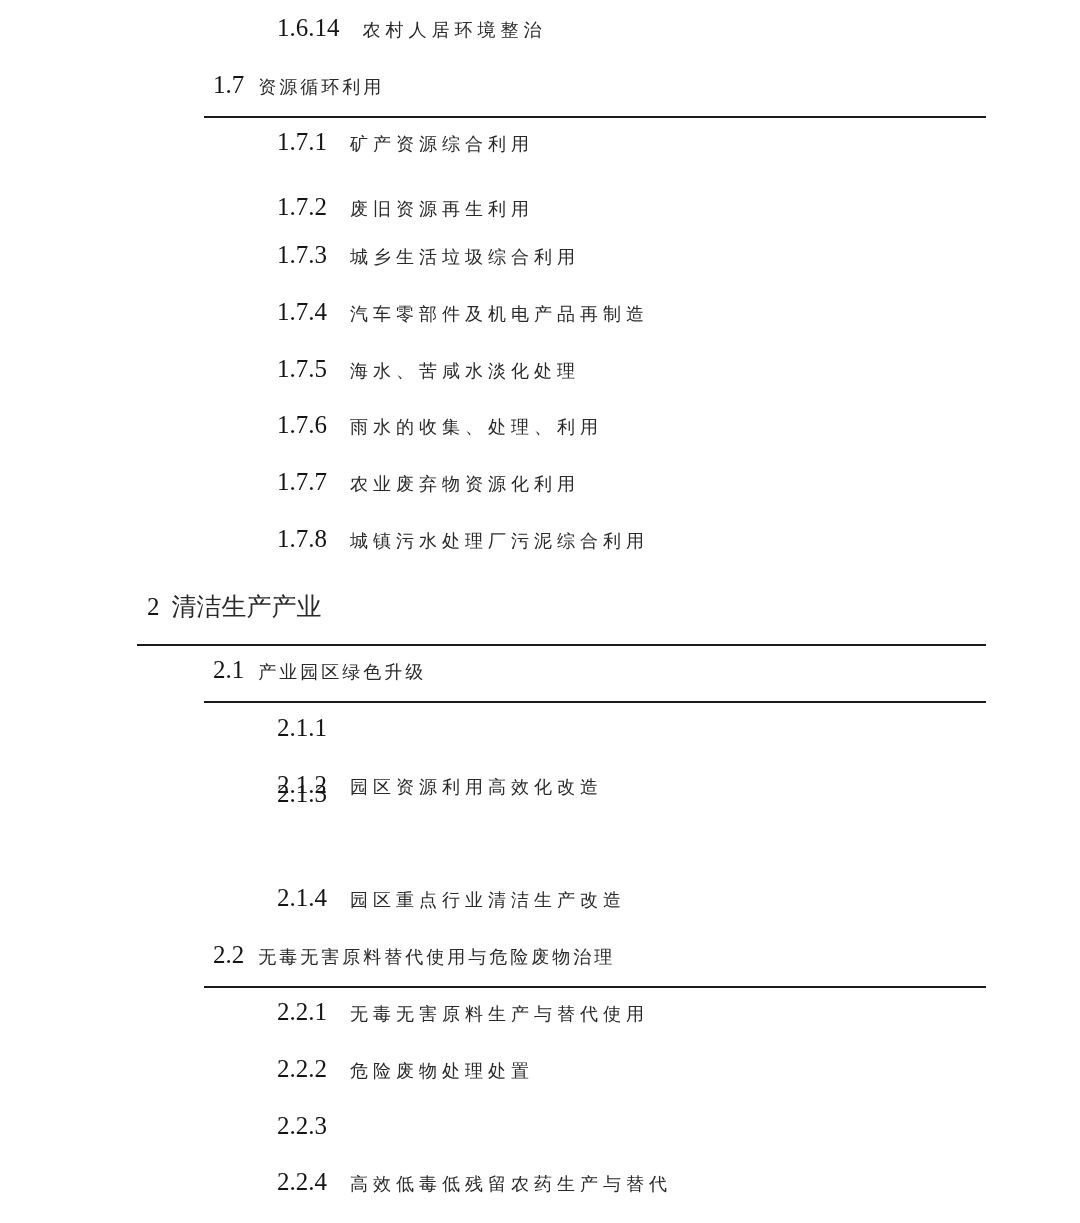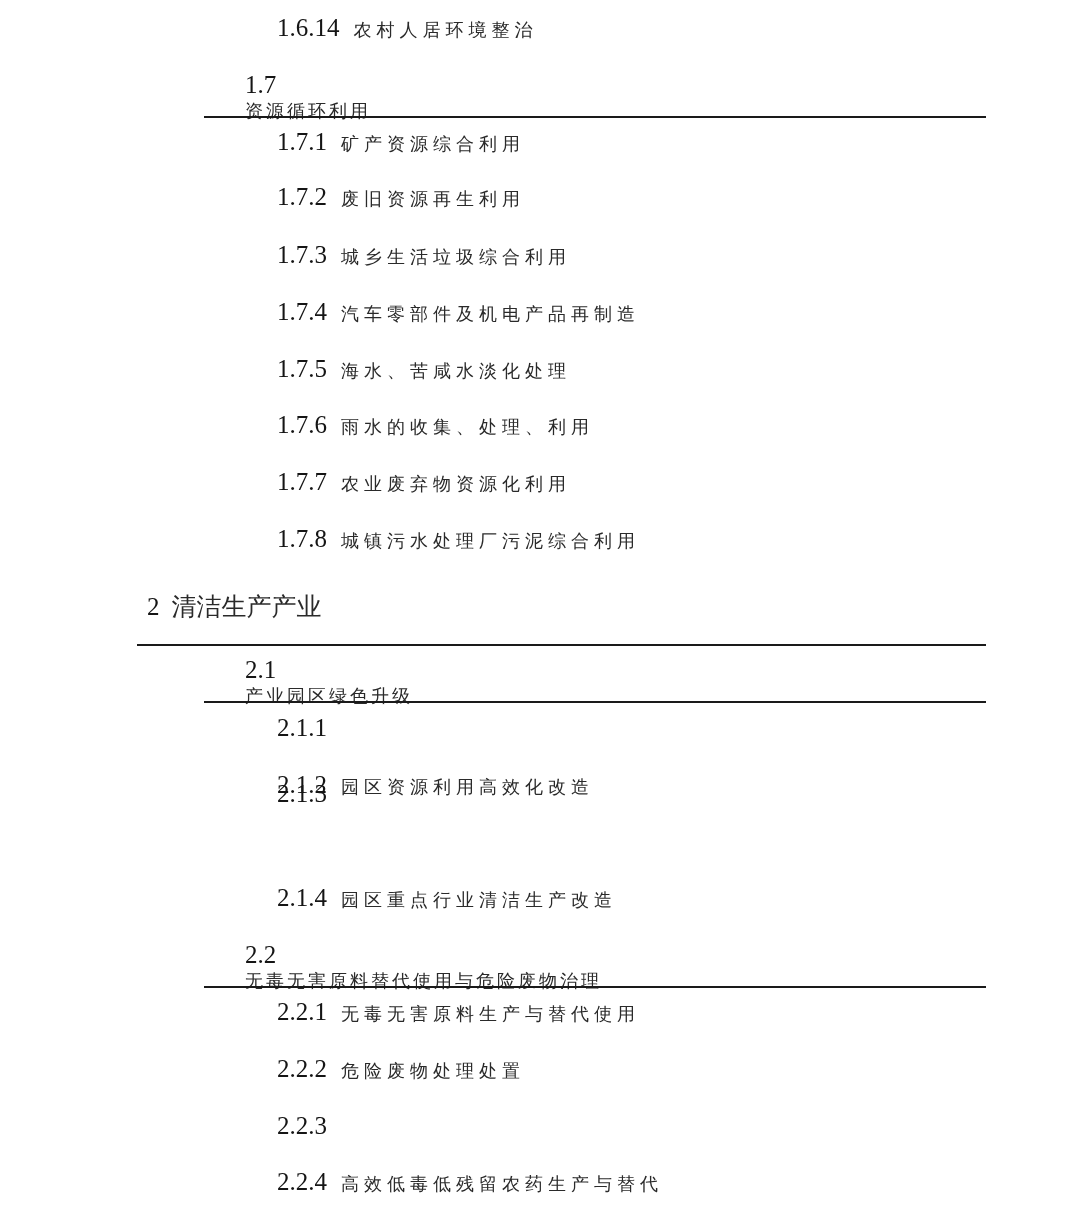--- a/index.html
+++ b/index.html
@@ -4,23 +4,23 @@
   <style>
     html, body { margin: 0; padding: 0; background: #ffffff; }
     body {
       width: 1080px; height: 1223px; position: relative; overflow: hidden;
       font-family: "Liberation Serif", "DejaVu Serif", serif;
       color: #1a1a1a;
     }
     .row { position: absolute; white-space: nowrap; display: flex; align-items: baseline; }
     .num { font-size: 25px; letter-spacing: 0px; margin-right: 14px; color: #151515; }
     .txt { font-size: 18px; letter-spacing: 5px; color: #2a2a2a; }
-    .l3 { left: 277px; }
-    .l2 { left: 213px; flex-direction: column; }
-    .l2 .txt { letter-spacing: 3px; margin-left: 32px; }
+    .l3 { left: 277px; gap: 9px; }
+    .l2 { left: 213px; }
+    .l2 .txt { letter-spacing: 3px; }
     .l1 { left: 147px; }
     .l1 .num { margin-right: 12px; }
     .l1 .txt { font-family: "DejaVu Sans", "Liberation Sans", sans-serif; font-weight: normal; letter-spacing: 0px; font-size: 25px; }
     .rule { position: absolute; height: 2px; background: #1a1a1a; right: 94px; }
     .rule.r1 { left: 137px; }
     .rule.r2 { left: 204px; }
   </style>
 </head>
 <body>
 
@@ -34,21 +34,21 @@
   <div class="row l2" style="top:71px">
     <span class="num">1.7</span>
     <span class="txt">资源循环利用</span>
   </div>
   <div class="rule r2" style="top:116px"></div>
 
   <div class="row l3" style="top:128px">
     <span class="num">1.7.1</span>
     <span class="txt">矿产资源综合利用</span>
   </div>
-  <div class="row l3" style="top:183px">
+  <div class="row l3" style="top:193px">
     <span class="num">1.7.2</span>
     <span class="txt">废旧资源再生利用</span>
   </div>
   <div class="row l3" style="top:241px">
     <span class="num">1.7.3</span>
     <span class="txt">城乡生活垃圾综合利用</span>
   </div>
   <div class="row l3" style="top:298px">
     <span class="num">1.7.4</span>
     <span class="txt">汽车零部件及机电产品再制造</span>

